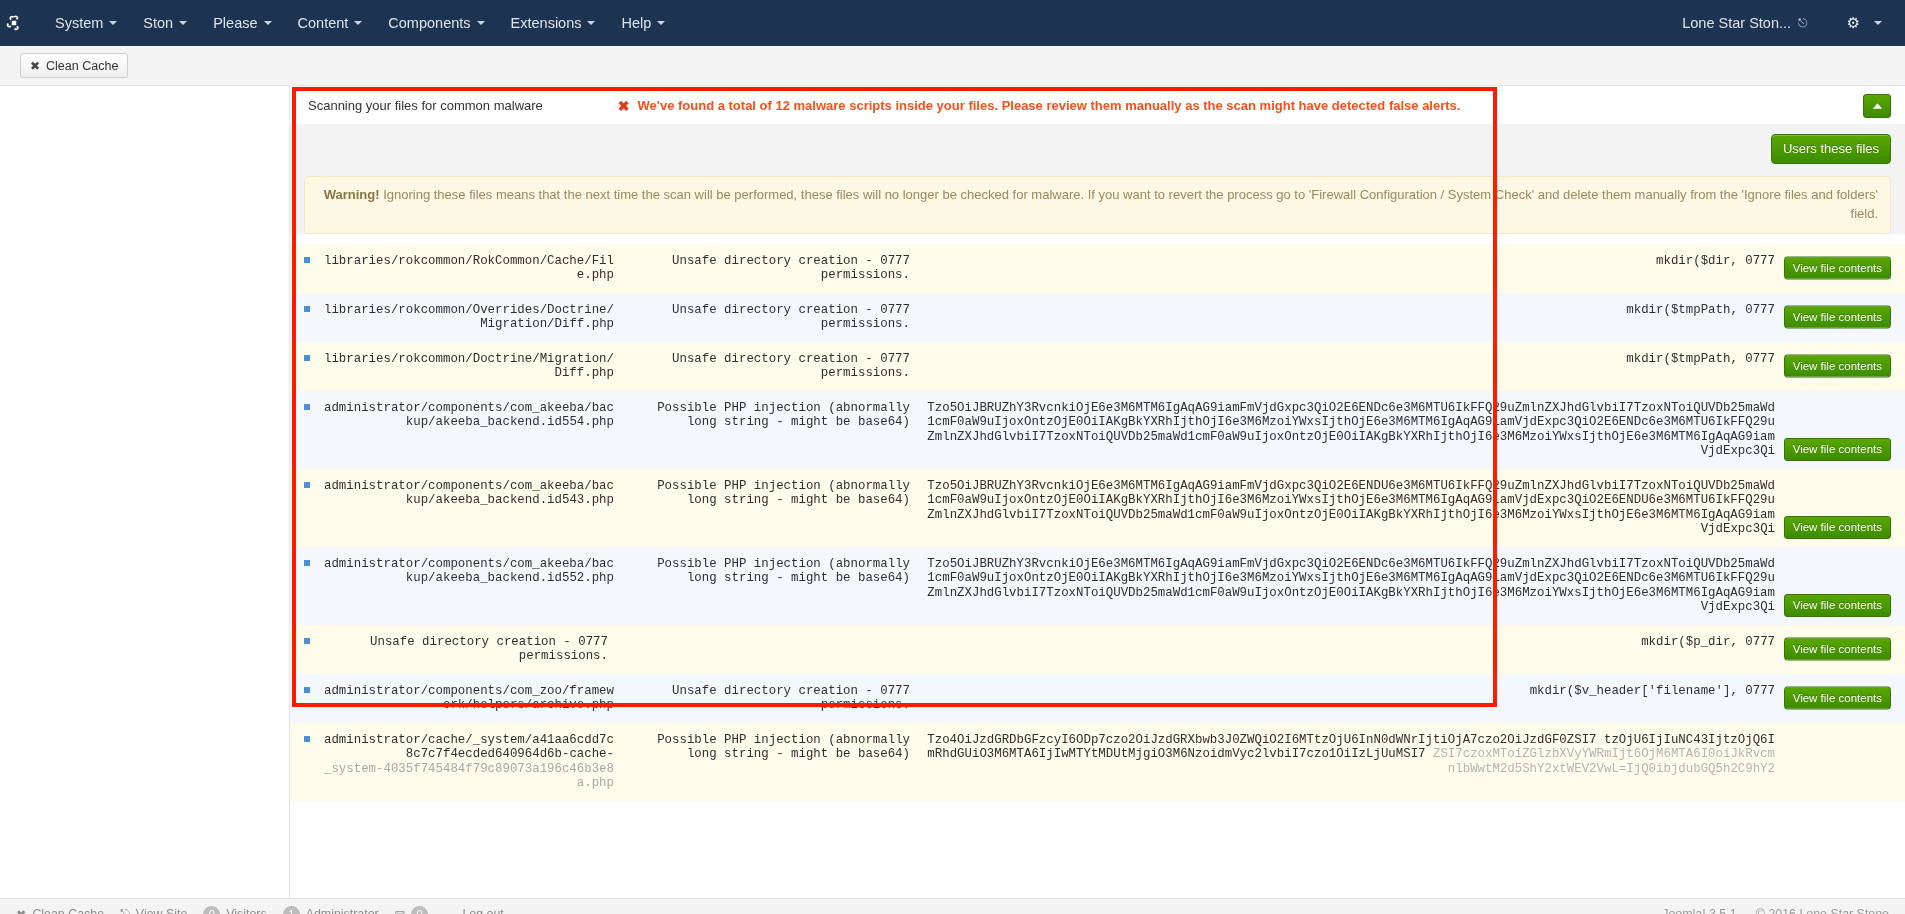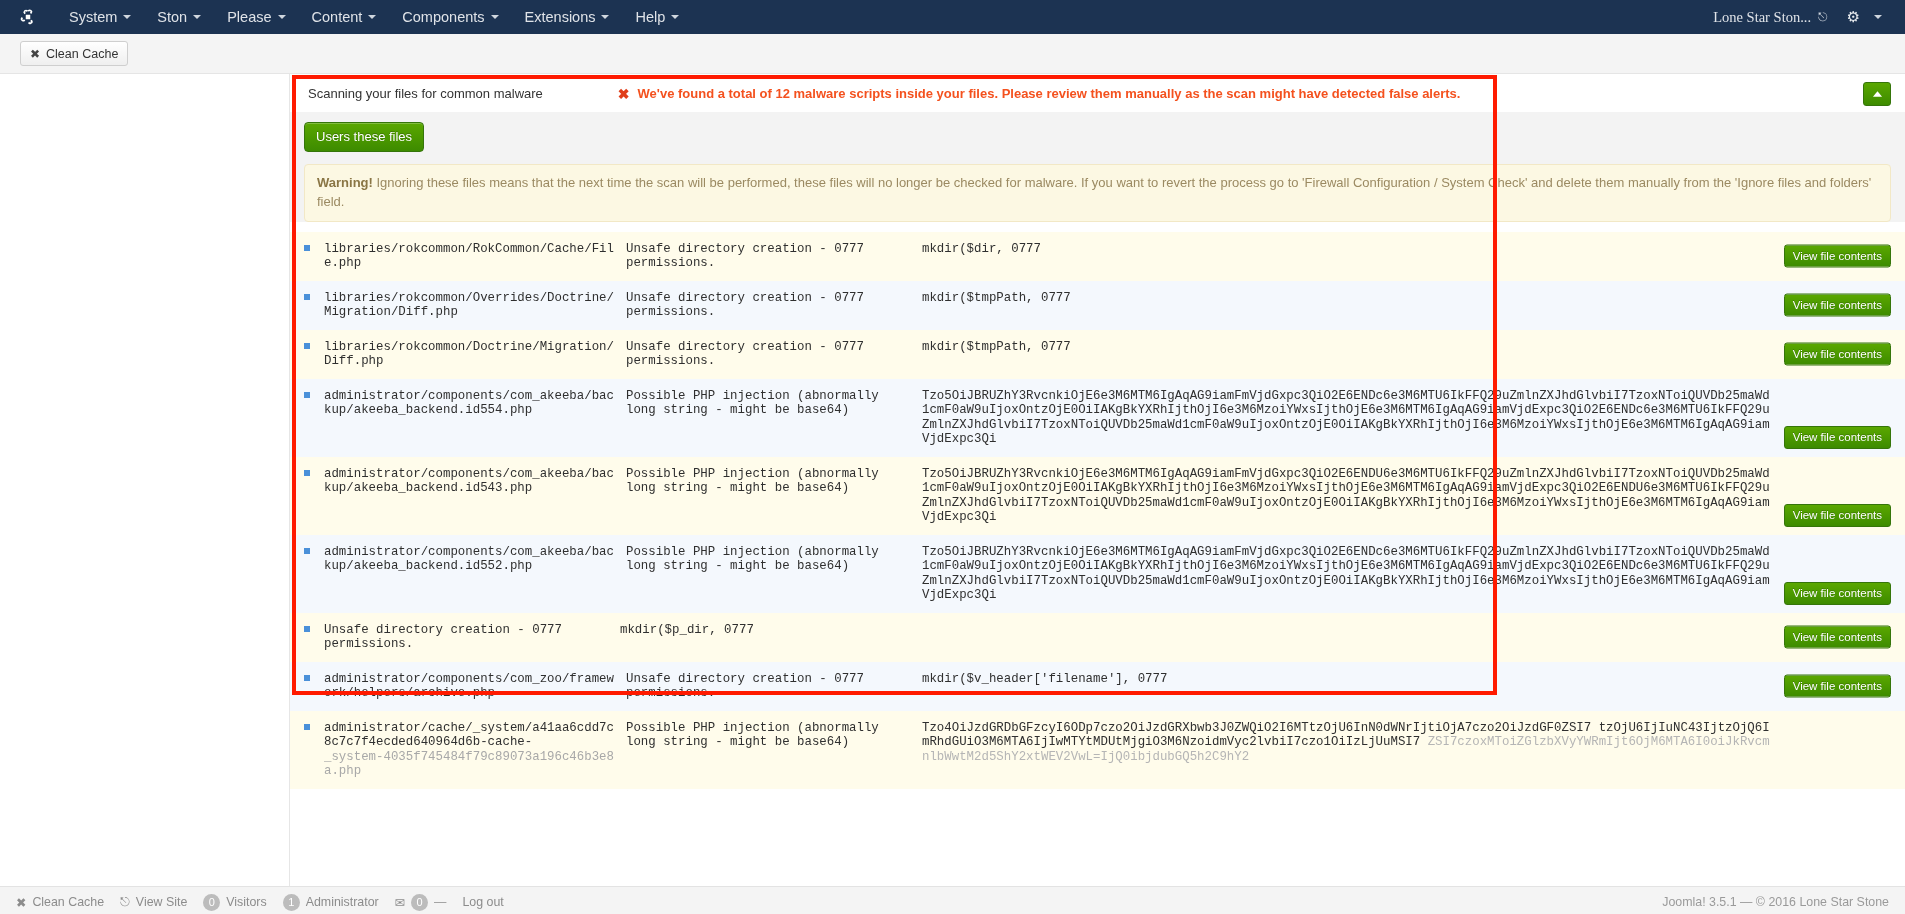--- a/index.html
+++ b/index.html
@@ -6,25 +6,25 @@
   html, body {
     margin: 0; padding: 0;
     width: 1905px; height: 914px;
     overflow: hidden;
     background: #f4f4f4;
     font-family: "Liberation Sans", sans-serif;
   }
 
   
   .adminbar {
-    height: 34px;
+    height: 46px;
     background: #1c3352;
     display: flex;
     align-items: center;
-    padding: 0 14px 0 18px;
+    padding: 0 14px 0 4px;
     position: relative;
   }
   .joomla-logo {
     width: 20px; height: 20px;
     color: #ffffff;
     display: flex; align-items: center; justify-content: center;
     margin-right: 18px;
     font-size: 17px; line-height: 1;
   }
   .menu-item {
@@ -40,22 +40,21 @@
     display: inline-block;
     width: 0; height: 0;
     border-left: 4px solid transparent;
     border-right: 4px solid transparent;
     border-top: 4px solid #cfd6de;
     margin-left: 6px;
   }
   .adminbar-right {
     margin-left: auto;
     display: flex; align-items: center;
-    gap: 0;
-    font-family: Liberation Serif, serif;
+    gap: 20px;
   }
   .site-name {
     color: #dfe3e8; font-size: 14.5px;
     display: flex; align-items: center; gap: 7px;
     padding: 0 10px; cursor: pointer;
   }
   .ext-ico { font-size: 12px; color: #cfd6de; }
   .gear-btn {
     color: #e6eaee; font-size: 15px;
     padding: 0 9px; display: flex; align-items: center; gap: 8px;
@@ -104,21 +103,21 @@
   .redbox {
     position: absolute;
     left: 2px; top: 1px;
     width: 1205px; height: 620px;
     border: 4px solid #ff1a00;
     pointer-events: none;
     z-index: 40;
   }
 
   
-  .panel { position: relative; padding: 0; }
+  .panel { position: relative; padding: 0; text-align: right; }
   .panel-head {
     display: flex; align-items: center;
     padding: 12px 18px 11px 18px;
     background: #ffffff;
   }
   .panel-title {
     font-size: 13px; color: #333;
     margin-right: 75px;
     white-space: nowrap;
   }

